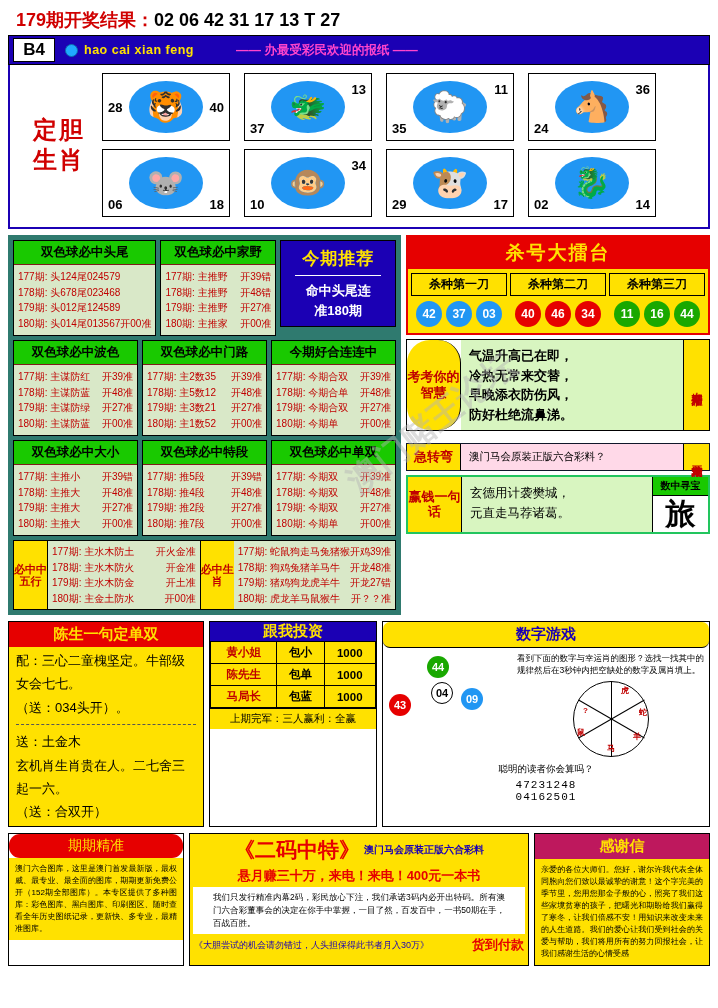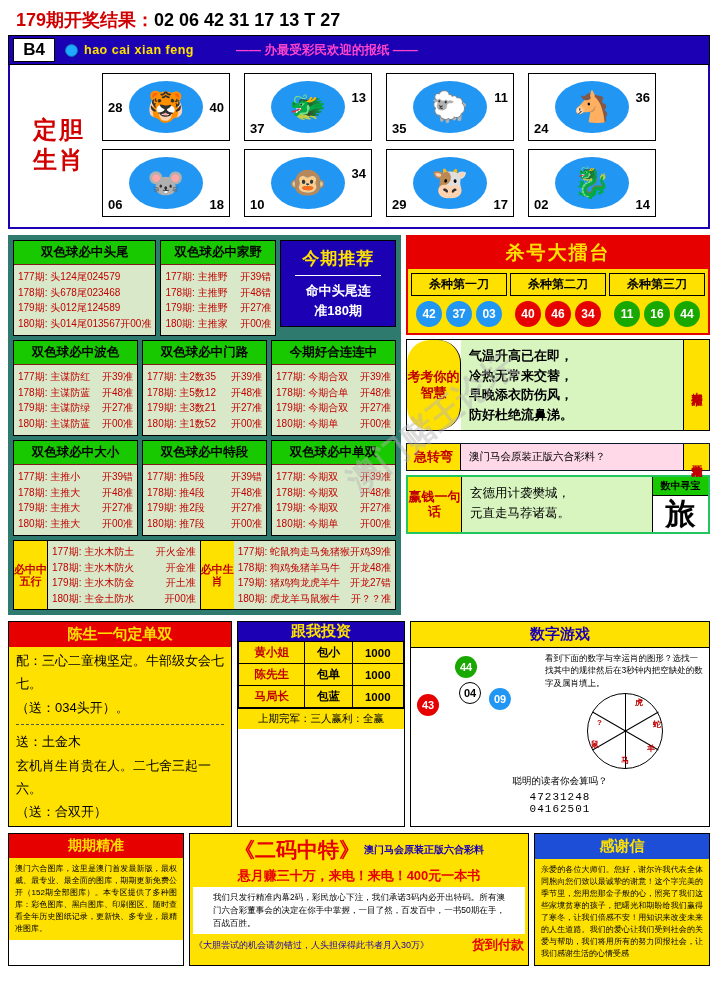--- a/index.html
+++ b/index.html
@@ -65,21 +65,21 @@
   }
   .zcell .emo {
     position: absolute; left: 50%; top: 50%; transform: translate(-50%,-50%);
     font-size: 30px; line-height: 1;
   }
   .zcell .n {
     position: absolute; font-size: 13px; font-weight: bold; color: #000;
   }
   .pos-bl { left: 5px; bottom: 4px; }
   .pos-br { right: 5px; bottom: 4px; }
-  .pos-tr { right: 5px; top: 16px; }
+  .pos-tr { right: 5px; top: 8px; }
   .pos-ml { left: 5px; top: 50%; transform: translateY(-50%); }
   .pos-mr { right: 5px; top: 50%; transform: translateY(-50%); }
 
   
   .mid { display: flex; gap: 5px; margin-top: 6px; }
   .mid-left { width: 410px; }
   .mid-right { width: 317px; }
 
   .gbox { border: 1px solid #000; margin-bottom: 4px; }
   .gheader {
@@ -169,68 +169,68 @@
     border-right: 1px solid #000;}
   .five-m { flex: 1; padding: 3px 4px; }
   .five-r { width: 34px; background: #ffe100; color: #c00000; font-size: 11px; font-weight: bold;
     display:flex; align-items:center; justify-content:center; text-align:center; line-height:1.1;
     border-left: 1px solid #000;}
 
   
   .lower { display: flex; gap: 5px; margin-top: 6px; }
   .panel { border: 1px solid #000; }
 
-  .p1 { width: 224px; }
+  .p1 { width: 196px; }
   .p1 .h { background: #e60000; color: #ffe100; font-weight: bold; font-size: 15px; text-align: center; padding: 3px 0; }
   .p1 .body { background: #ffe100; padding: 2px 7px; font-size: 13px; line-height: 1.8; color: #000; }
   .p1 .body .sep { border-top: 1px dashed #555; margin: 5px 0; }
 
   .p2 { width: 168px; }
   .p2 .h { background: #1b00b4; color: #ffe100; font-weight: bold; font-size: 15px; text-align: center; padding: 0 0; }
   .p2 table { width: 100%; border-collapse: collapse; background: #ffe100; }
   .p2 td { border: 1px solid #000; font-size: 11.5px; font-weight: bold; padding: 3px 2px; text-align: center; color: #000; }
   .p2 .nm { color: #c00000; }
   .p2 .amt { background: #ffe100; }
   .p2 .foot { background: #ffe100; font-size: 10.5px; padding: 3px 2px; text-align: center; border-top: 1px solid #000;}
 
   .p3 { flex: 1; }
-  .p3 .h { background: #ffe100; border-bottom: 1px solid #000; text-align: center; padding: 3px 0; }
+  .p3 .h { background: #ffe100; border-bottom: 1px solid #000; text-align: center; padding: 3px 0; border-radius: 7px; }
   .p3 .h span { color: #1b00b4; font-weight: bold; font-size: 15px; }
   .p3 .body { background: #fff; padding: 4px; display: flex; font-size: 9px; }
   .p3 .left { width: 128px; position: relative; height: 92px; }
   .p3 .right { flex: 1; font-size: 8.5px; color: #000; line-height: 1.45; padding-left: 2px; }
   .p3 .cball { position: absolute; width: 22px; height: 22px; border-radius: 50%;
     display:flex; align-items:center; justify-content:center; color:#fff; font-size:11px; font-weight:bold; }
   .p3 .note { text-align: center; font-size: 9.5px; padding: 2px 0 3px; }
 
   .wheel { position: relative; width: 76px; height: 76px; }
   .wheel .circ { position:absolute; inset:0; border: 1px solid #000; border-radius: 50%; }
   .wheel .sp { position: absolute; left: 50%; top: 50%; width: 1px; height: 38px; background: #000;
     transform-origin: top center; }
   .wheel .lab { position: absolute; font-size: 8px; color: #c00000; font-weight: bold; }
   .numstrip { font-family: "Liberation Mono", monospace; font-size: 11px; letter-spacing: 1px; }
 
   
   .bottom { display: flex; gap: 5px; margin-top: 6px; }
   .b1 { width: 176px; border: 1px solid #000; }
-  .b1 .h { background: #e60000; color: #ffe100; font-weight: bold; font-size: 14px; text-align: center; padding: 3px 0; }
+  .b1 .h { background: #e60000; color: #ffe100; font-weight: normal; font-size: 14px; text-align: center; padding: 3px 0; border-radius: 11px; }
   .b1 .body { background: #ffe100; padding: 5px 6px; font-size: 8px; line-height: 1.5; color: #000; text-align: justify; }
 
   .b2 { flex: 1; border: 1px solid #000; background: #ffe100; }
   .b2 .h { display: flex; align-items: center; justify-content: center; padding: 2px 0; }
   .b2 .h .t1 { color: #e60000; font-weight: bold; font-size: 21px; }
   .b2 .h .t2 { color: #1b00b4; font-size: 10px; font-weight: bold; line-height: 1.2; margin-left: 4px; }
   .b2 .sub { text-align: center; color: #e60000; font-weight: bold; font-size: 13px; padding: 1px 0 2px; }
   .b2 .body { background: #fff; margin: 0 3px; padding: 4px 20px; font-size: 8.5px; line-height: 1.55; color: #000; text-align: justify; }
   .b2 .foot { display: flex; align-items: center; padding: 2px 4px 3px; }
   .b2 .foot .l { color: #1b00b4; font-size: 9px; flex: 1; }
   .b2 .foot .r { color: #e60000; font-weight: bold; font-size: 13px; }
 
   .b3 { width: 176px; border: 1px solid #000; }
-  .b3 .h { background: #1d4ed8; color: #ffe100; font-weight: bold; font-size: 15px; text-align: center; padding: 3px 12px; }
+  .b3 .h { background: #be185d; color: #ffe100; font-weight: bold; font-size: 15px; text-align: center; padding: 3px 12px; }
   .b3 .body { background: #ffe100; padding: 5px 6px; font-size: 8px; line-height: 1.5; color: #000; text-align: justify; }
 
   .wm {
     position: absolute; left: 330px; top: 400px;
     font-size: 34px; color: rgba(180,180,180,.45); font-weight: bold;
     transform: rotate(-38deg); pointer-events: none; white-space: nowrap;
   }
 </style>
 </head>
 <body>

